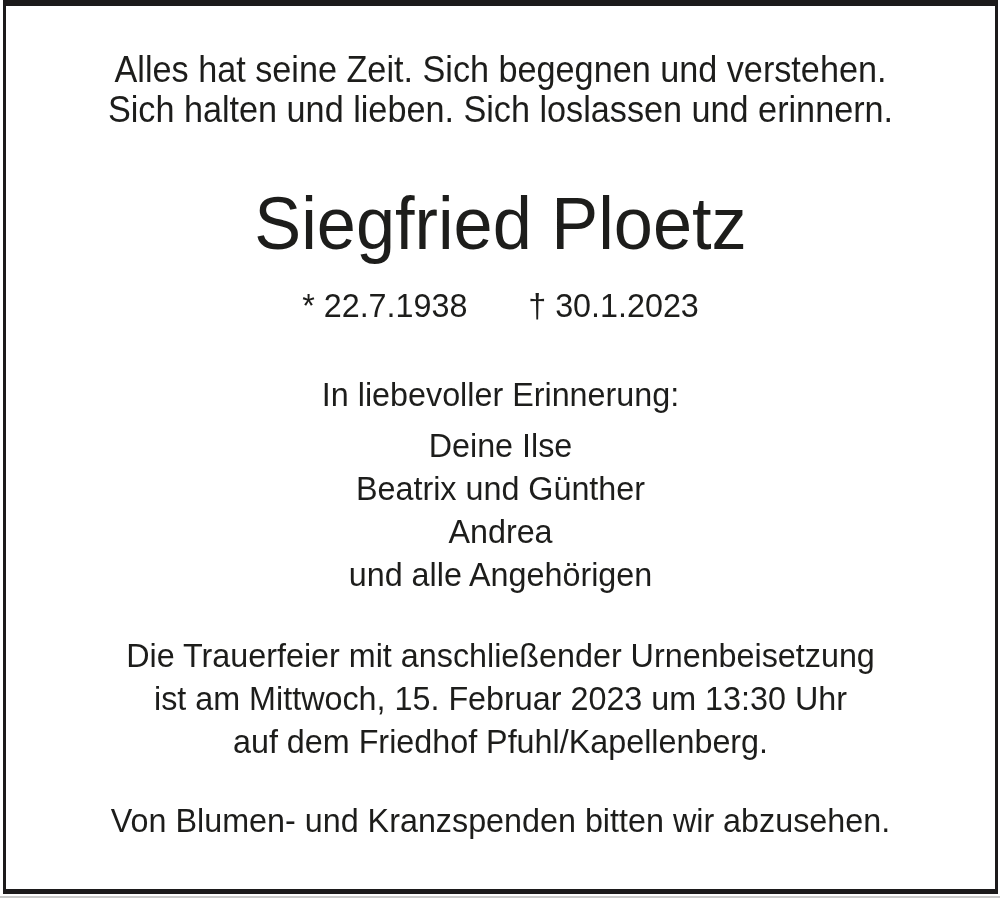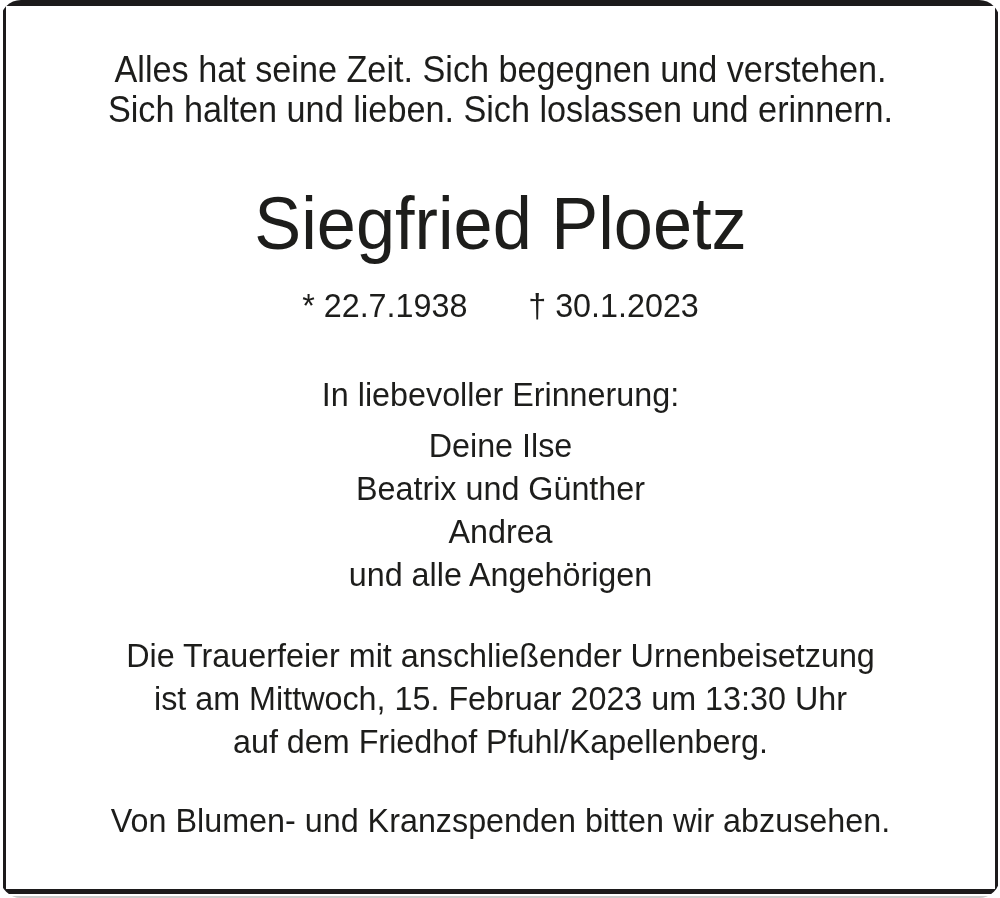--- a/index.html
+++ b/index.html
@@ -12,21 +12,20 @@
     width: 1000px;
     background: var(--bg);
     font-family: "Liberation Sans", "DejaVu Sans", sans-serif;
   }
   .page {
     position: relative;
     width: 1000px;
     height: 898px;
     background: var(--bg);
     overflow: hidden;
-    border-radius: 21px;
   }
   
   .scan-edge {
     position: absolute;
     left: 0; right: 0; bottom: 0;
     height: 2px;
     background: #c9c9c9;
   }
   .frame {
     position: absolute;

